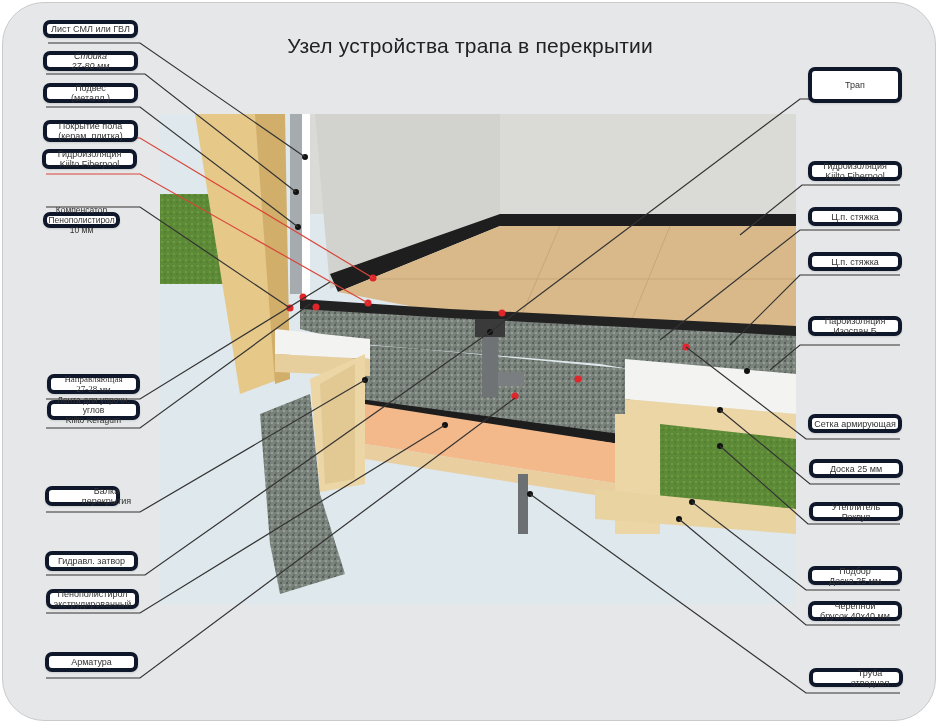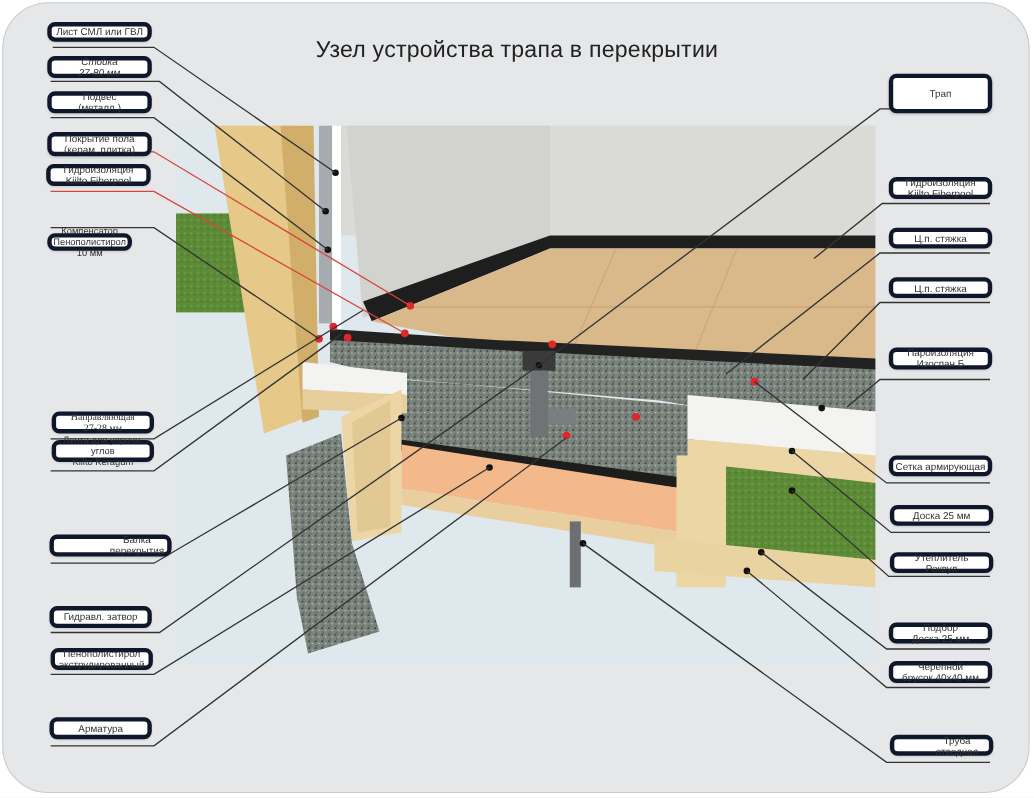--- a/index.html
+++ b/index.html
@@ -145,21 +145,21 @@
 <div class="label" style="left:43px;top:120px;width:95px;height:22px;">Покрытие пола
 (керам. плитка)</div>
 <div class="label" style="left:42px;top:149px;width:95px;height:20px;">Гидроизоляция
 Kiilto Fiberpool</div>
 <div class="label" style="left:43px;top:189px;width:77px;height:16px;font-size:8.5px;margin-top:23px;">Компенсатор
 Пенополистирол 10 мм</div>
 <div class="label" style="left:47px;top:374px;width:93px;height:20px;font-family:Liberation Serif, serif;">Направляющая
 27-28 мм</div>
 <div class="label" style="left:47px;top:400px;width:93px;height:20px;font-size:8.5px;">Лента для упрочн. углов
 Kiilto Keragum</div>
-<div class="label" style="left:45px;top:486px;width:111px;height:20px;padding-left:48px;">Балка  перекрытия</div>
+<div class="label" style="left:45px;top:486px;width:75px;height:20px;padding-left:48px;">Балка  перекрытия</div>
 <div class="label" style="left:45px;top:551px;width:93px;height:20px;">Гидравл. затвор</div>
 <div class="label" style="left:46px;top:589px;width:93px;height:20px;">Пенополистирол
 экструдированный</div>
 <div class="label" style="left:45px;top:652px;width:93px;height:20px;">Арматура</div>
 
 <div class="label" style="left:808px;top:67px;width:94px;height:36px;">Трап</div>
 <div class="label" style="left:808px;top:161px;width:94px;height:20px;">Гидроизоляция
 Kiilto Fiberpool</div>
 <div class="label" style="left:808px;top:207px;width:94px;height:19px;">Ц.п. стяжка</div>
 <div class="label" style="left:808px;top:252px;width:94px;height:19px;">Ц.п. стяжка</div>

